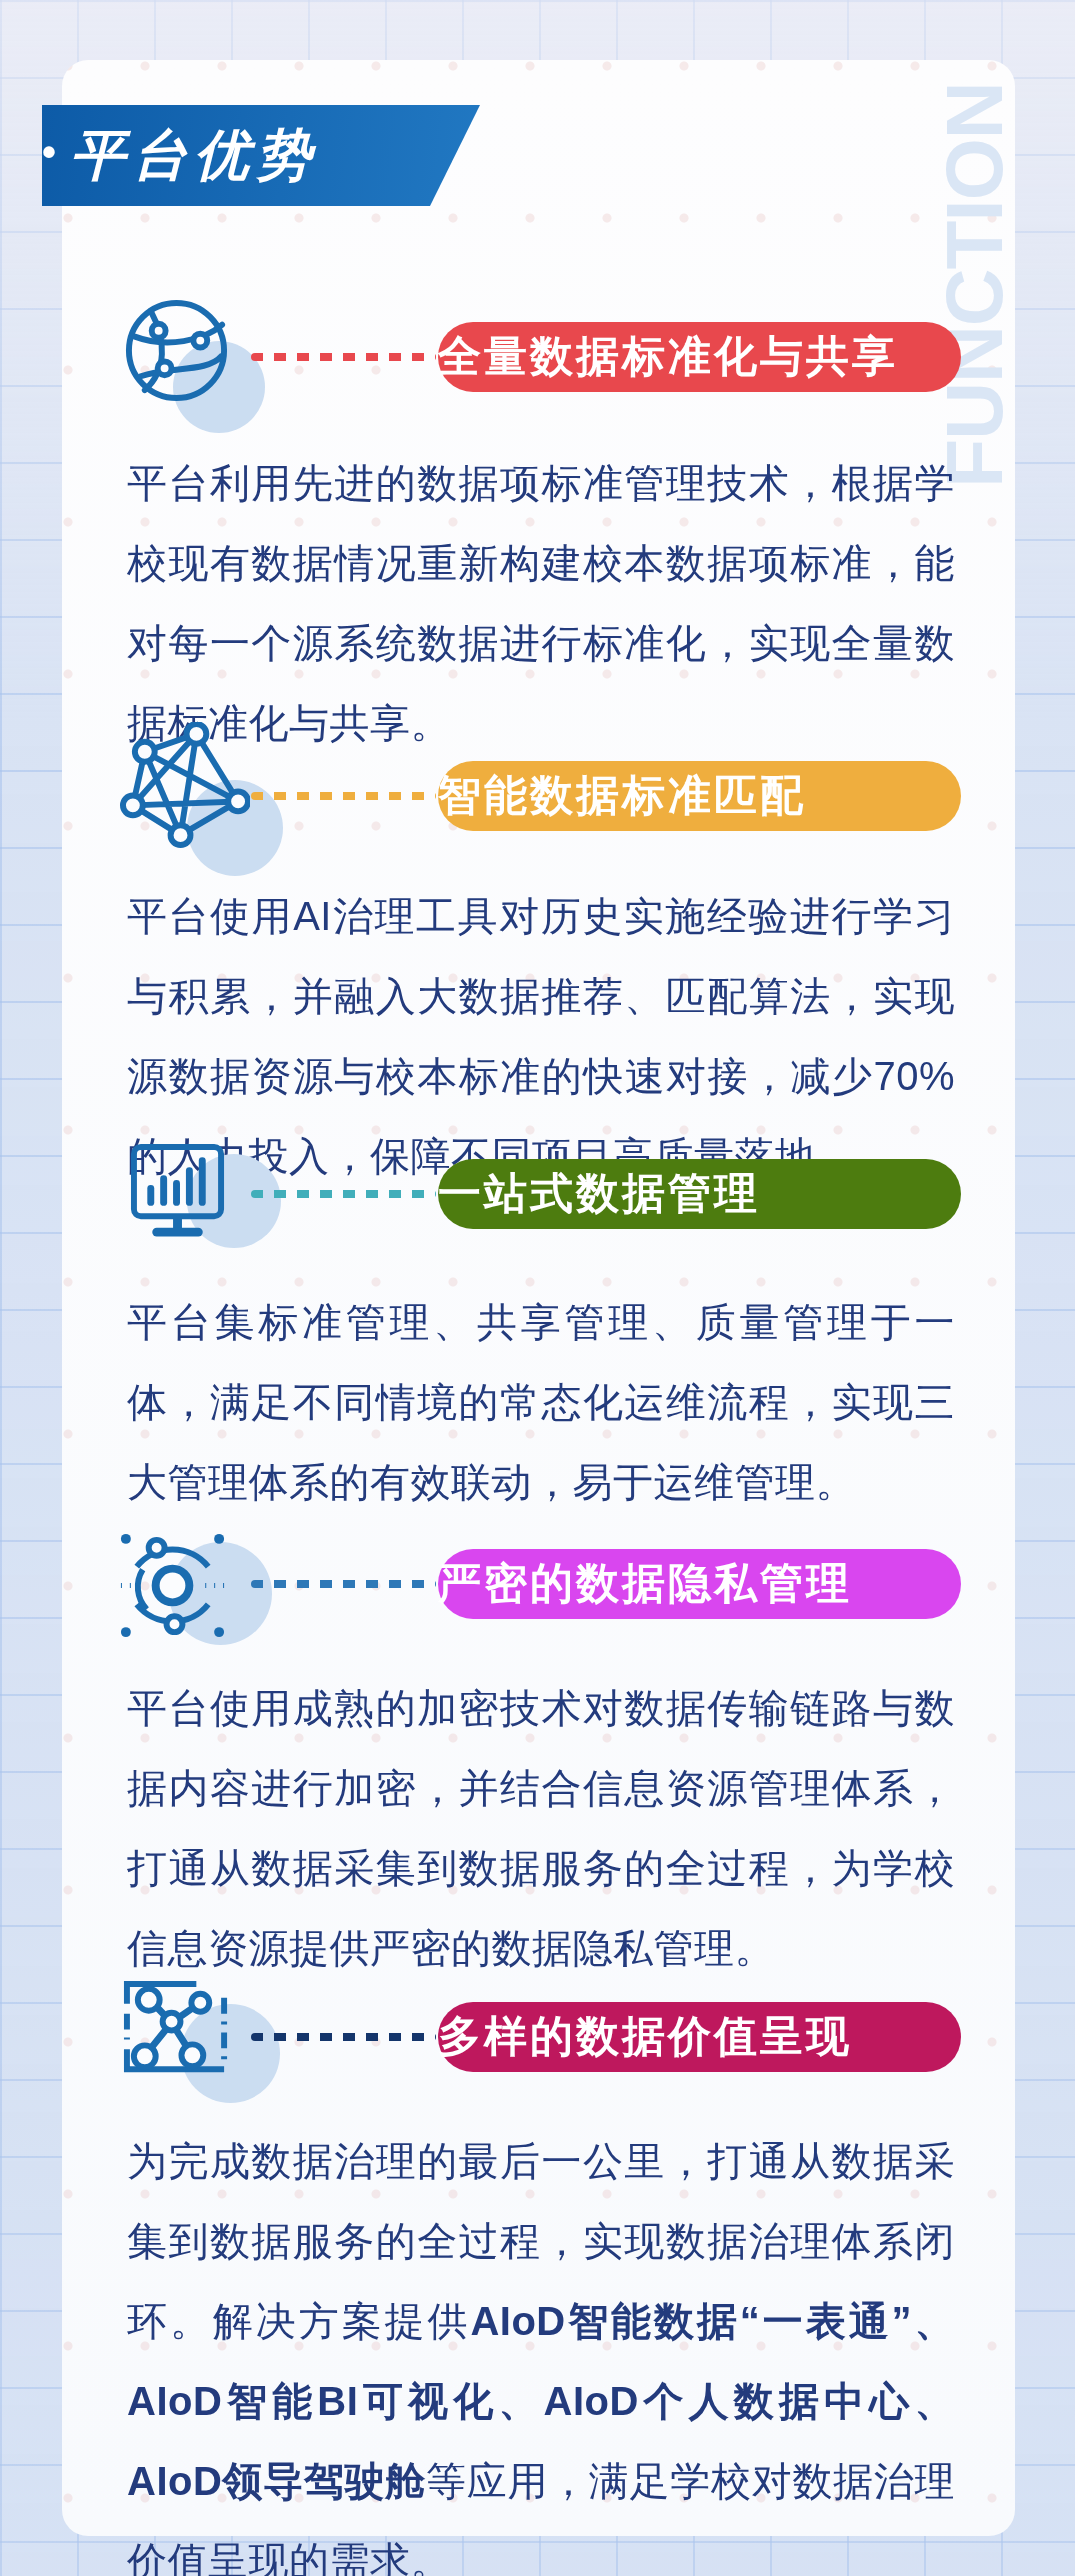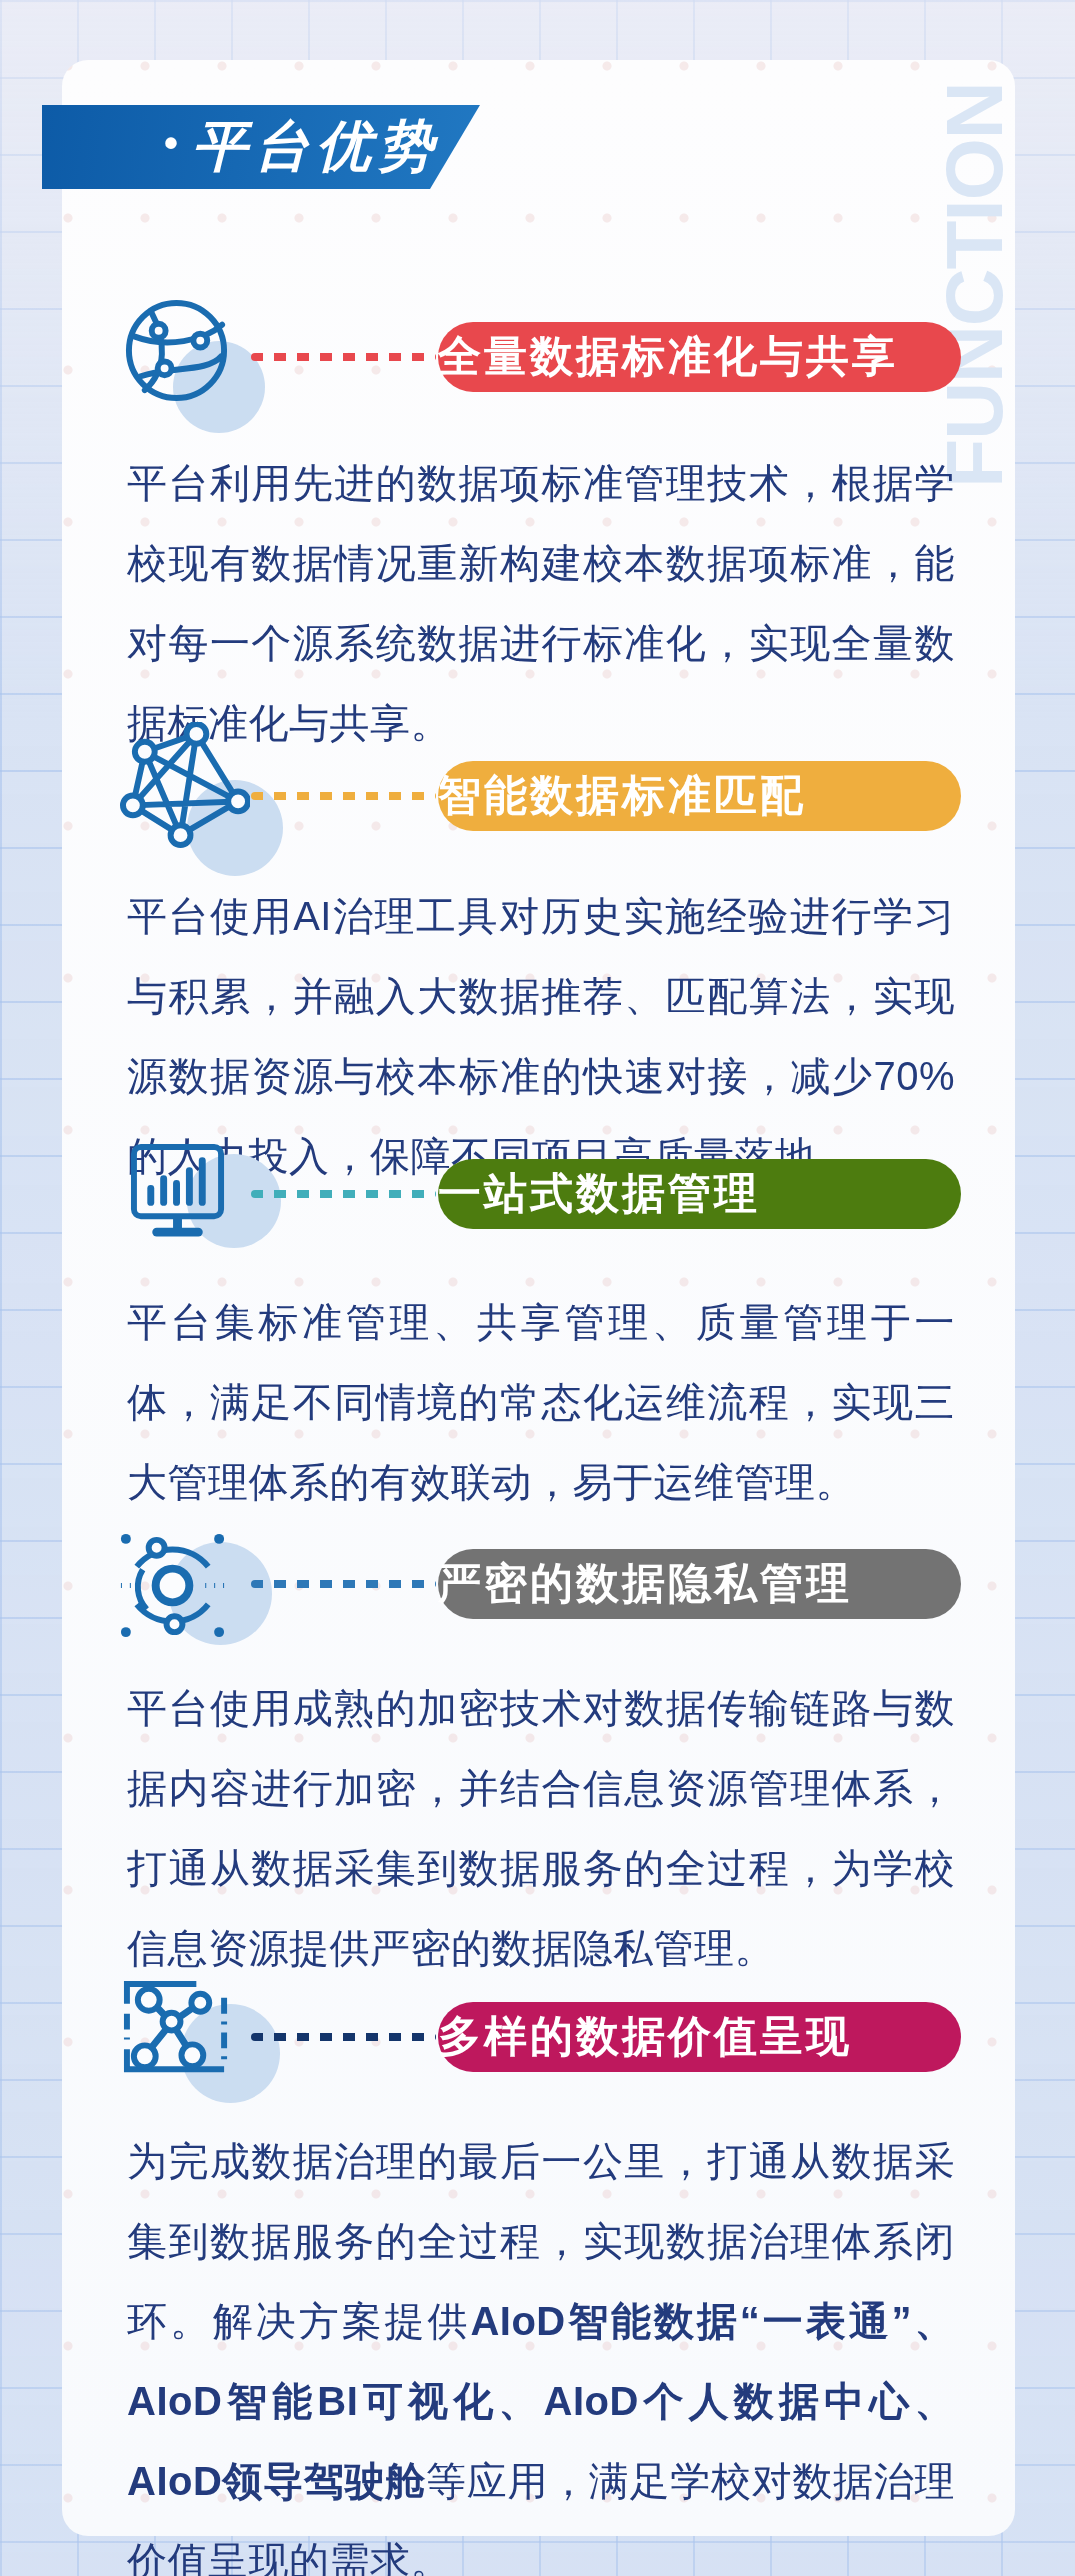--- a/index.html
+++ b/index.html
@@ -23,23 +23,23 @@
   }
   #watermark{
     position:absolute;left:917px;top:86px;width:115px;height:398px;
     display:flex;align-items:center;justify-content:center;z-index:1;
   }
   #watermark span{
     transform:rotate(-90deg);white-space:nowrap;
     font-size:80px;font-weight:800;letter-spacing:-1px;color:#dae6f5;
   }
   #banner{
-    position:absolute;left:42px;top:105px;width:438px;height:84px;z-index:3;
+    position:absolute;left:42px;top:105px;width:438px;height:101px;z-index:3;
     clip-path:polygon(0 0,100% 0,calc(100% - 50px) 100%,0 100%);
-    display:flex;align-items:center;justify-content:flex-end;
+    display:flex;align-items:center;justify-content:flex-start;
   }
   #banner .t{
     color:#fff;font-size:55px;font-weight:800;font-style:italic;
     letter-spacing:7px;padding-right:40px;
   }
   #banner .dot{font-style:normal;font-size:40px;vertical-align:8px;margin-right:14px;letter-spacing:0;}
   .icon-wrap{position:absolute;z-index:2;}
   .backdrop{position:absolute;border-radius:50%;background:#cbddf1;}
   .icon{position:absolute;color:#1a6cb0;}
   .icon svg{display:block;}
@@ -148,21 +148,21 @@
           <path d="M95 62 h1 M104 62 h1 M113 62 h1"></path>
         </g>
         <path d="M36 86 A33 33 0 0 1 32 46"></path>
         <circle cx="46" cy="24" r="8" fill="#fbfcfe"></circle>
         <circle cx="64" cy="101" r="8" fill="#fbfcfe"></circle>
         <circle cx="62" cy="62" r="17" stroke-width="8" fill="#fbfcfe"></circle>
       </svg>
     </div>
   </div>
   <div class="dash" style="left: 251px; top: 1580px; width: 185px; background-image: repeating-linear-gradient(90deg, rgb(46, 120, 183) 0px, rgb(46, 120, 183) 12px, transparent 12px, transparent 23px);"></div>
-  <div class="pill" style="top: 1549px; background: #737373;">
+  <div class="pill" style="top: 1549px; background: #d946ef;">
     <span>严密的数据隐私管理</span>
   </div>
   <div class="para" style="top:1668px;"><span>平台使用成熟的加密技术对数据传输链路与数据内容进行加密，并结合信息资源管理体系，打通从数据采集到数据服务的全过程，为学校信息资源提供严密的数据隐私管理。</span></div>
 
   <div class="icon-wrap" style="left:119px;top:1974px;width:179px;height:159px;">
     <div class="backdrop" style="left:62px;top:30px;width:99px;height:99px;"></div>
     <div class="icon" style="left: 0px; top: 0px; color: rgb(26, 108, 176);">
       <svg width="117" height="117" viewBox="0 0 118 118" fill="none" stroke="currentColor" stroke-width="6">
         <path d="M8 30 V10 H78"></path>
         <path d="M8 40 v26" stroke-dasharray="16 8 3 8"></path>

